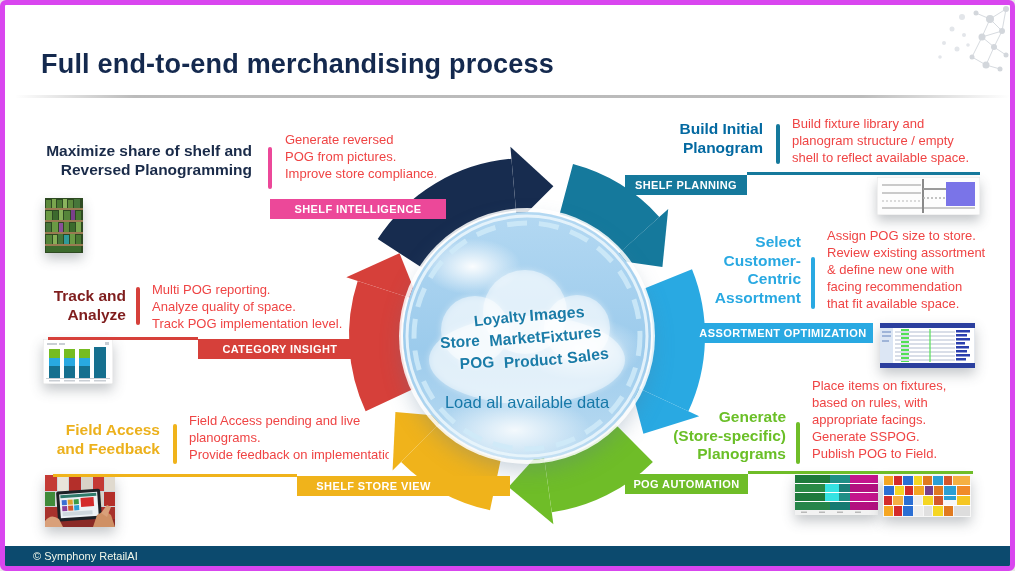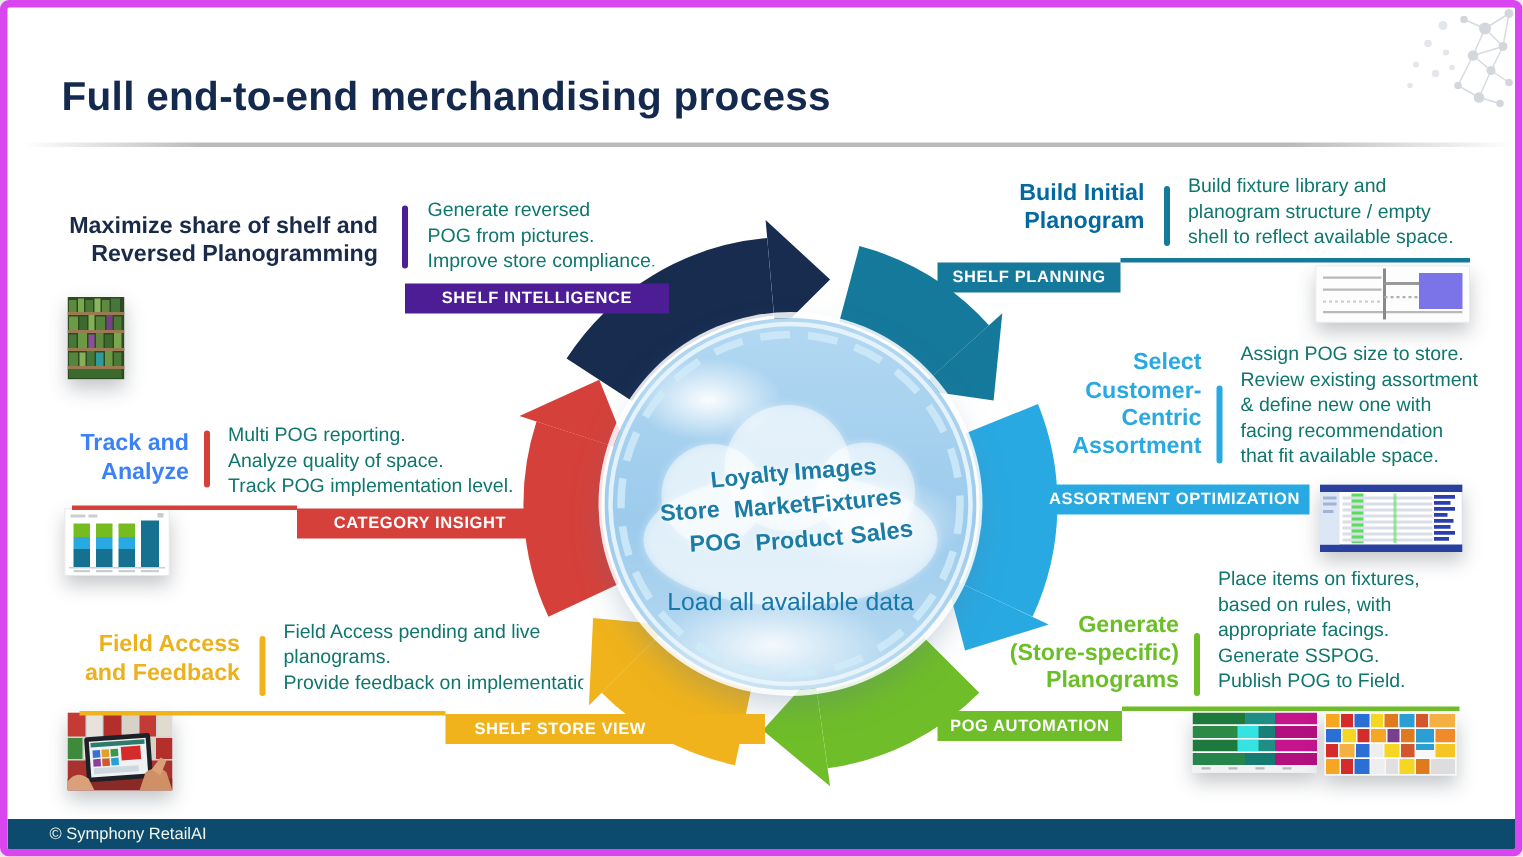--- a/index.html
+++ b/index.html
@@ -8,31 +8,31 @@
     border:5px solid #d946ef;border-radius:6px;overflow:hidden;
     font-family:"Liberation Sans",sans-serif;box-sizing:border-box;
   }
   .abs{position:absolute;}
   
   .page-title{left:36px;top:44px;font-size:27px;font-weight:bold;color:#14294e;letter-spacing:.2px;}
   .title-divider{left:10px;top:90px;width:995px;height:3px;
     background:linear-gradient(to right,rgba(200,200,200,0),rgba(175,175,175,.85) 12%,rgba(175,175,175,.85) 85%,rgba(200,200,200,0));}
   
   .stage-heading{font-weight:bold;font-size:15.5px;line-height:18.5px;text-align:right;white-space:pre-line;}
-  .stage-desc{font-size:13px;line-height:17px;color:#0f766e;white-space:pre-line;}
+  .stage-desc{font-size:13px;line-height:17px;color:#ef4444;white-space:pre-line;}
   .vbar{width:4px;border-radius:2px;}
   .band{height:20px;line-height:20px;color:#fff;font-weight:bold;font-size:11px;
     letter-spacing:.4px;text-align:center;box-sizing:border-box;z-index:5;}
   .conn{height:2.5px;z-index:4;}
-  .c-navy{background:#4c1d95;} .t-navy{color:#1a2b49;}
+  .c-navy{background:#ec4899;margin-top:10px;} .t-navy{color:#1a2b49;}
   .c-teal{background:#15799c;} .t-teal{color:#0369a1;}
   .c-blue{background:#29a9e2;} .t-blue{color:#29a9e2;}
   .c-green{background:#6fbd28;} .t-green{color:#6abf27;}
   .c-yellow{background:#f0b31b;} .t-yellow{color:#ecb11d;}
-  .c-red{background:#d6403a;} .t-red{color:#3b82f6;}
+  .c-red{background:#d6403a;} .t-red{color:#7f1d1d;}
   
   .ring-svg{left:327px;top:135px;z-index:1;}
   .center-circle{left:398px;top:207px;width:248px;height:248px;border-radius:50%;z-index:3;
     background:
       radial-gradient(ellipse 70px 40px at 28% 22%,rgba(255,255,255,.95),rgba(255,255,255,0) 70%),
       radial-gradient(ellipse 90px 45px at 72% 55%,rgba(255,255,255,.75),rgba(255,255,255,0) 70%),
       radial-gradient(ellipse 110px 50px at 45% 88%,rgba(255,255,255,.85),rgba(255,255,255,0) 70%),
       linear-gradient(#b3d8f2,#9ccbec 55%,#bcdcf2);
     box-shadow:0 0 0 4px rgba(255,255,255,.85),0 10px 22px rgba(90,120,150,.35);}
   .center-word{position:absolute;font-weight:bold;color:#1b7ca8;white-space:nowrap;

